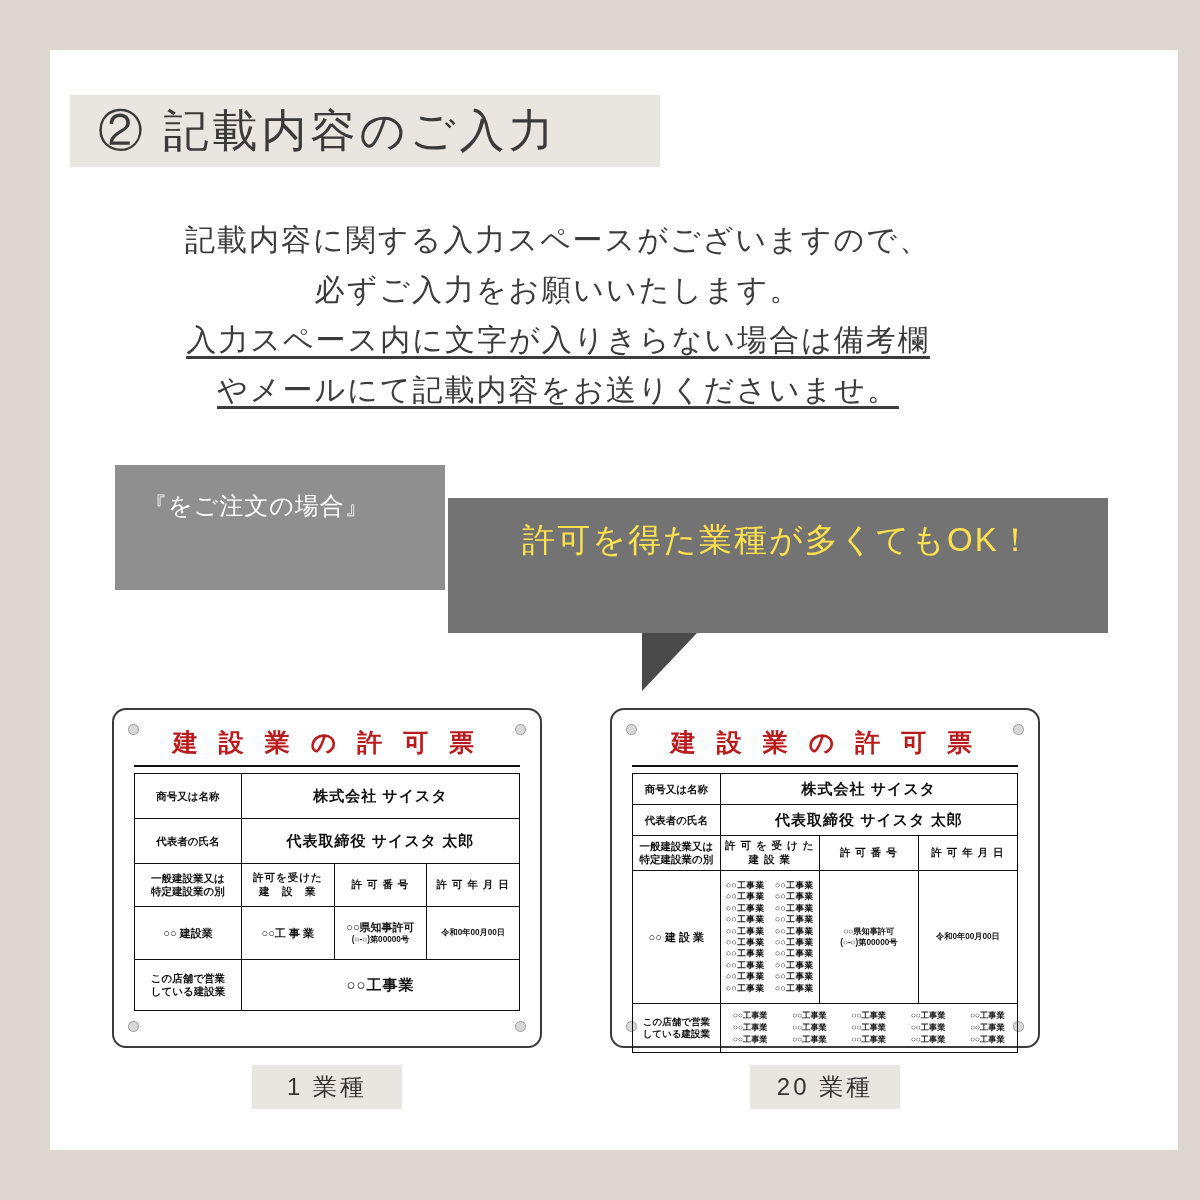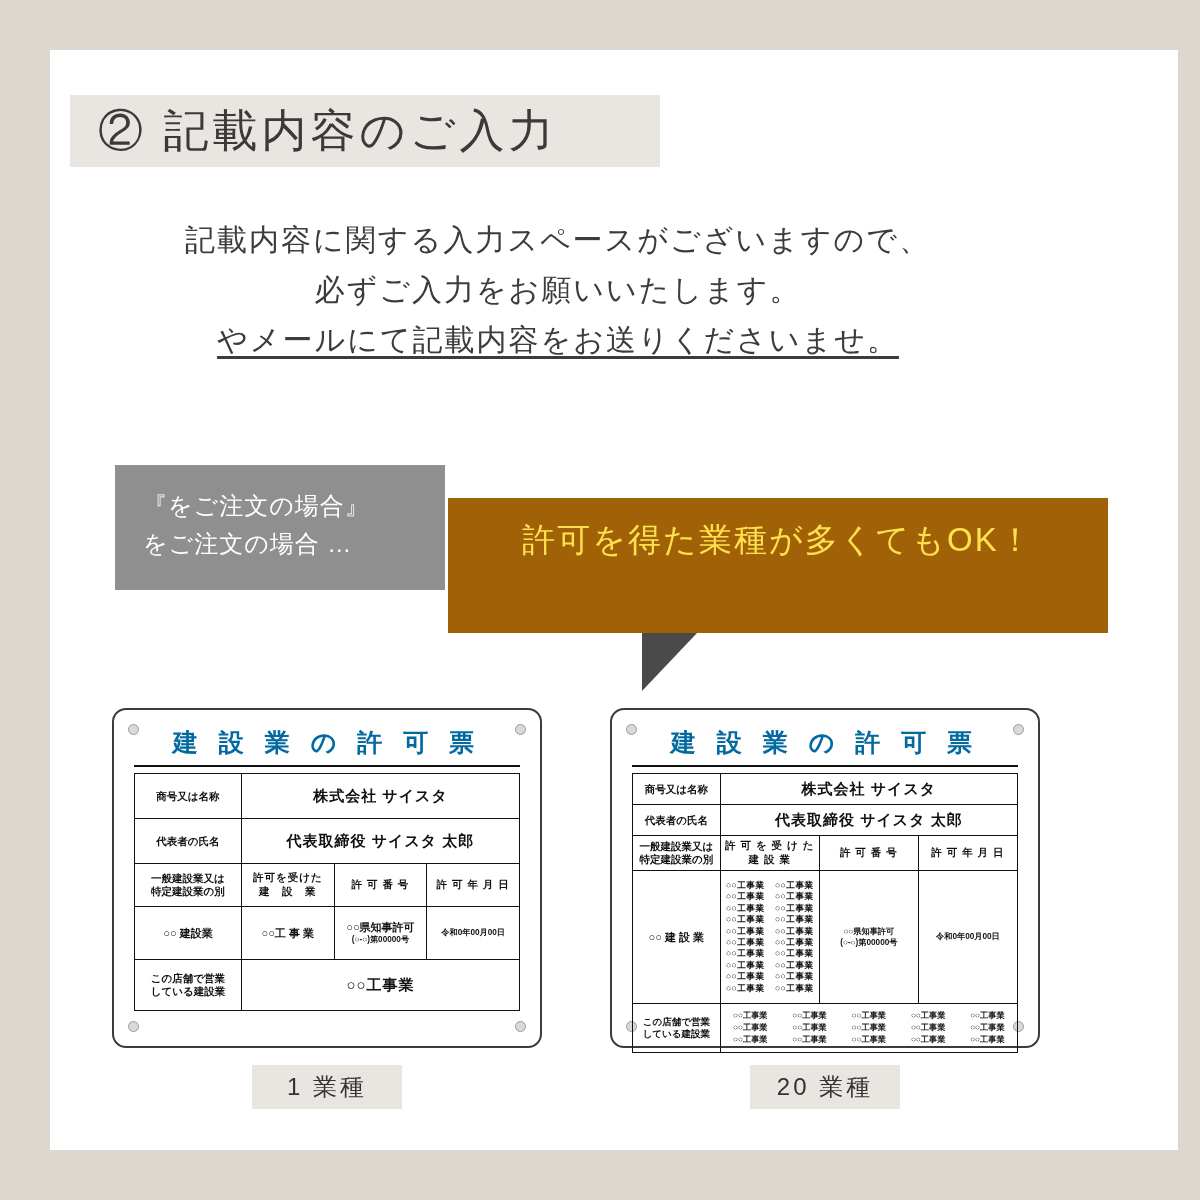--- a/index.html
+++ b/index.html
@@ -73,21 +73,21 @@
     letter-spacing: 1px;
     padding: 22px 0 0 28px;
     box-sizing: border-box;
   }
   .dark-bubble {
     position: absolute;
     left: 398px;
     top: 448px;
     width: 660px;
     height: 135px;
-    background: #a16207;
+    background: #737373;
     color: #ffe14d;
     font-size: 33px;
     line-height: 52px;
     letter-spacing: 2px;
     text-align: center;
     padding-top: 16px;
     box-sizing: border-box;
   }
   .dark-bubble-tail {
     position: absolute;
@@ -122,21 +122,21 @@
   .plate-inner {
     position: absolute;
     left: 20px; right: 20px; top: 16px; bottom: 16px;
   }
 
   .plate-title {
     text-align: center;
     font-weight: bold;
     font-size: 25px;
     letter-spacing: 7px;
-    color: #0369a1;
+    color: #b91c1c;
     padding-bottom: 6px;
     border-bottom: 2px solid #111;
   }
 
   table.tbl {
     width: 100%;
     border-collapse: collapse;
     margin-top: 6px;
     table-layout: fixed;
   }
@@ -198,26 +198,26 @@
 
 <div class="page">
 
   <div class="heading-wrap">
     <div class="heading-text">② 記載内容のご入力</div>
   </div>
 
   <div class="lead">
     <div>記載内容に関する入力スペースがございますので、</div>
     <div>必ずご入力をお願いいたします。</div>
+    <div class="underline">入力スペース内に文字が入りきらない場合は備考欄</div>
     <div class="underline">やメールにて記載内容をお送りくださいませ。</div>
   </div>
 
   <div class="grey-bubble">
     <div>『をご注文の場合』</div>
-    <div>をご注文の場合 …</div>
   </div>
 
   <div class="dark-bubble">
     <div>許可を得た業種が多くてもOK！</div>
   </div>
   <div class="dark-bubble-tail"></div>
 
   <div class="plate plate-a">
     <div class="screw" style="left:14px; top:14px;"></div>
     <div class="screw" style="right:14px; top:14px;"></div>

